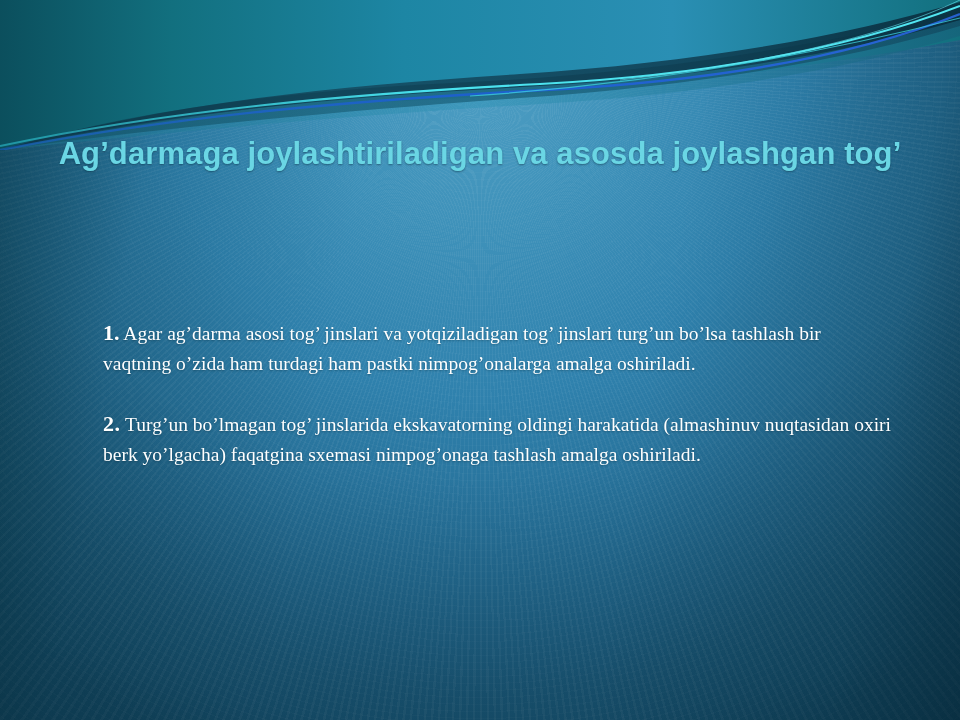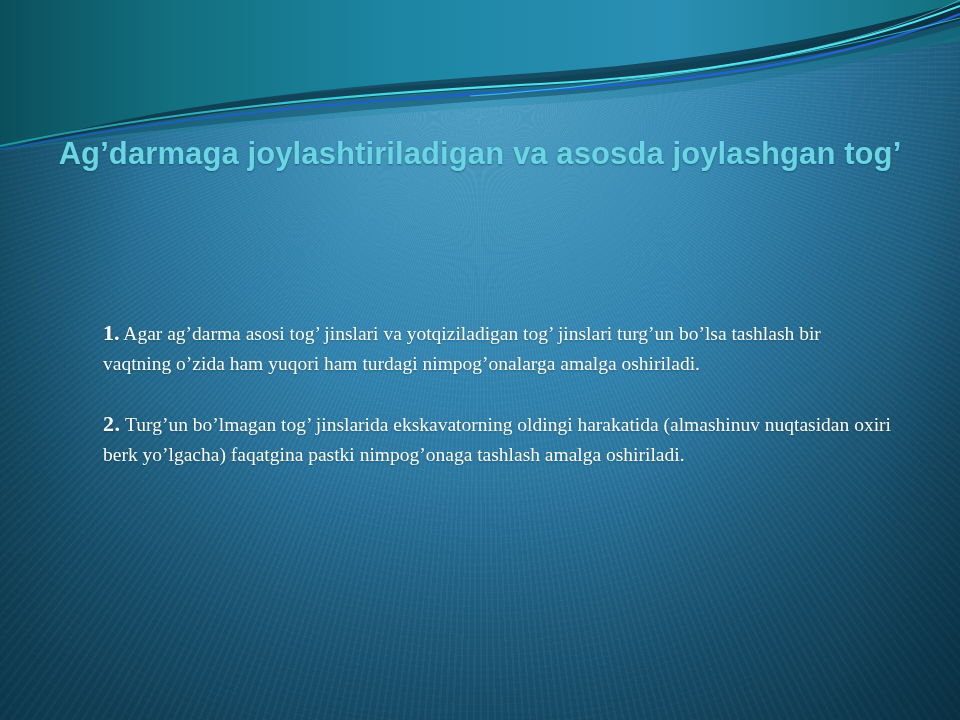--- a/index.html
+++ b/index.html
@@ -209,22 +209,22 @@
 
   <div class="content">
 
     <div class="title-block">
       <div class="title-line">Ag’darmaga joylashtiriladigan va asosda joylashgan tog’</div>
     </div>
 
     <div class="body-block">
 
       <p class="para">
-        <span class="num">1.</span><span class="txt"> Agar ag’darma asosi tog’ jinslari va yotqiziladigan tog’ jinslari turg’un bo’lsa tashlash bir vaqtning o’zida ham yuqori ham turdagi nimpog’onalarga amalga oshiriladi.</span>
+        <span class="num">1.</span><span class="txt"> Agar ag’darma asosi tog’ jinslari va yotqiziladigan tog’ jinslari turg’un bo’lsa tashlash bir vaqtning o’zida ham turdagi ham pastki nimpog’onalarga amalga oshiriladi.</span>
       </p>
 
       <p class="para">
-        <span class="num num-sp">2.</span><span class="txt"> Turg’un bo’lmagan tog’ jinslarida ekskavatorning oldingi harakatida (almashinuv nuqtasidan oxiri berk yo’lgacha) faqatgina pastki nimpog’onaga tashlash amalga oshiriladi.</span>
+        <span class="num num-sp">2.</span><span class="txt"> Turg’un bo’lmagan tog’ jinslarida ekskavatorning oldingi harakatida (almashinuv nuqtasidan oxiri berk yo’lgacha) faqatgina sxemasi nimpog’onaga tashlash amalga oshiriladi.</span>
       </p>
 
     </div>
   </div>
 </div>
 
 </body></html>

